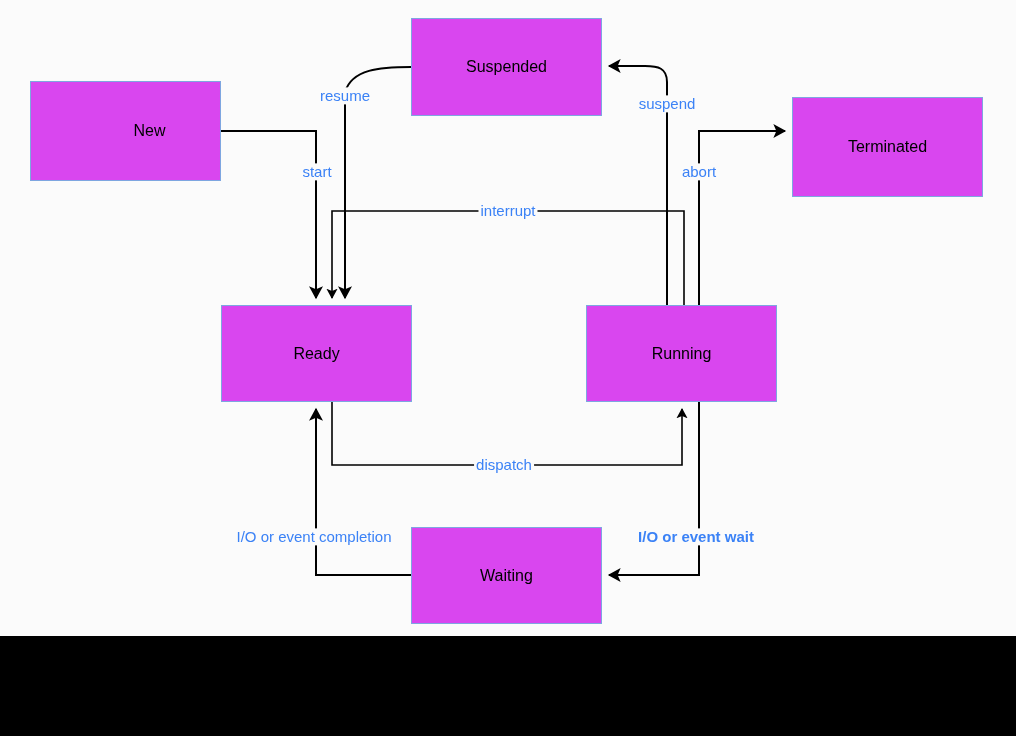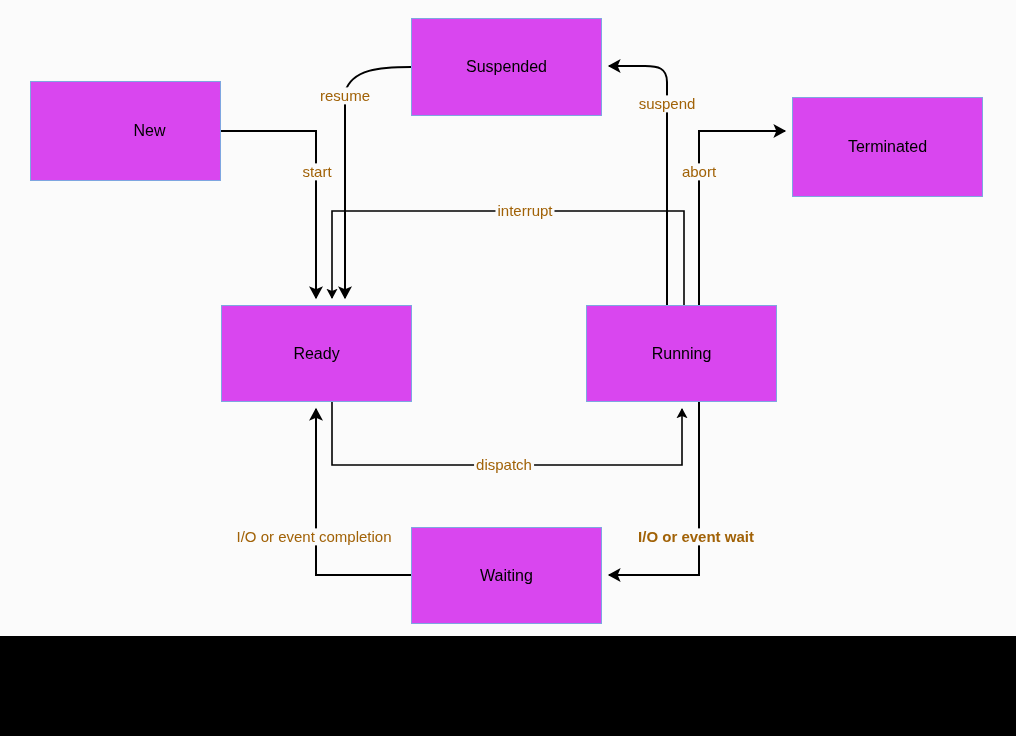--- a/index.html
+++ b/index.html
@@ -41,21 +41,21 @@
     justify-content: center;
     color: #000000;
     font-size: 16px;
     font-family: "Liberation Sans", sans-serif;
     line-height: 1.2;
     text-align: center;
   }
   .edge-label {
     position: absolute;
     background: #fbfbfb;
-    color: #a16207;
+    color: #3b82f6;
     font-size: 15px;
     font-family: "Liberation Sans", sans-serif;
     white-space: nowrap;
     padding: 0 2px;
     line-height: 1.15;
     transform: translate(-50%, -50%);
   }
 </style>
 </head>
 <body>
@@ -109,21 +109,21 @@
     </div>
 
     <div class="node" style="left:411px; top:527px; width:191px; height:97px;">
       <span>Waiting</span>
     </div>
 
     <div class="edge-label" style="left:317px; top:172px;">start</div>
 
     <div class="edge-label" style="left:345px; top:96px;">resume</div>
 
-    <div class="edge-label" style="left:525px; top:211px;">interrupt</div>
+    <div class="edge-label" style="left:508px; top:211px;">interrupt</div>
 
     <div class="edge-label" style="left:504px; top:465px;">dispatch</div>
 
     <div class="edge-label" style="left:667px; top:104px;">suspend</div>
 
     <div class="edge-label" style="left:699px; top:172px;">abort</div>
 
     <div class="edge-label" style="left:696px; top:537px;font-weight:bold;">I/O or event wait</div>
 
     <div class="edge-label" style="left:314px; top:537px;">I/O or event completion</div>

